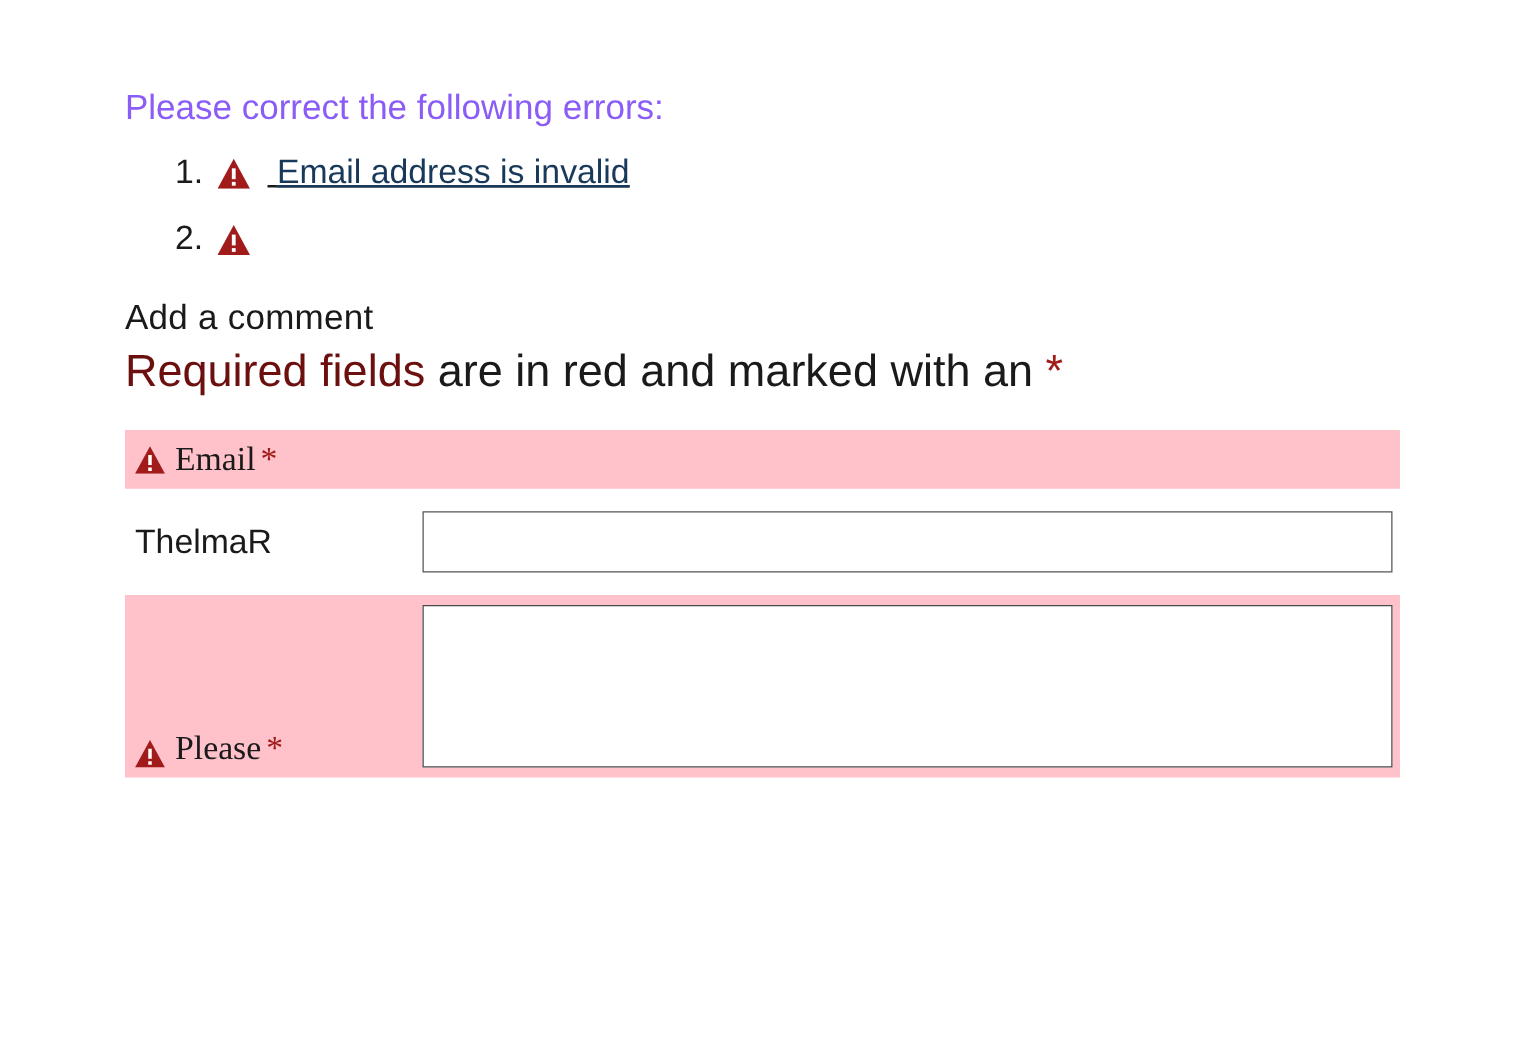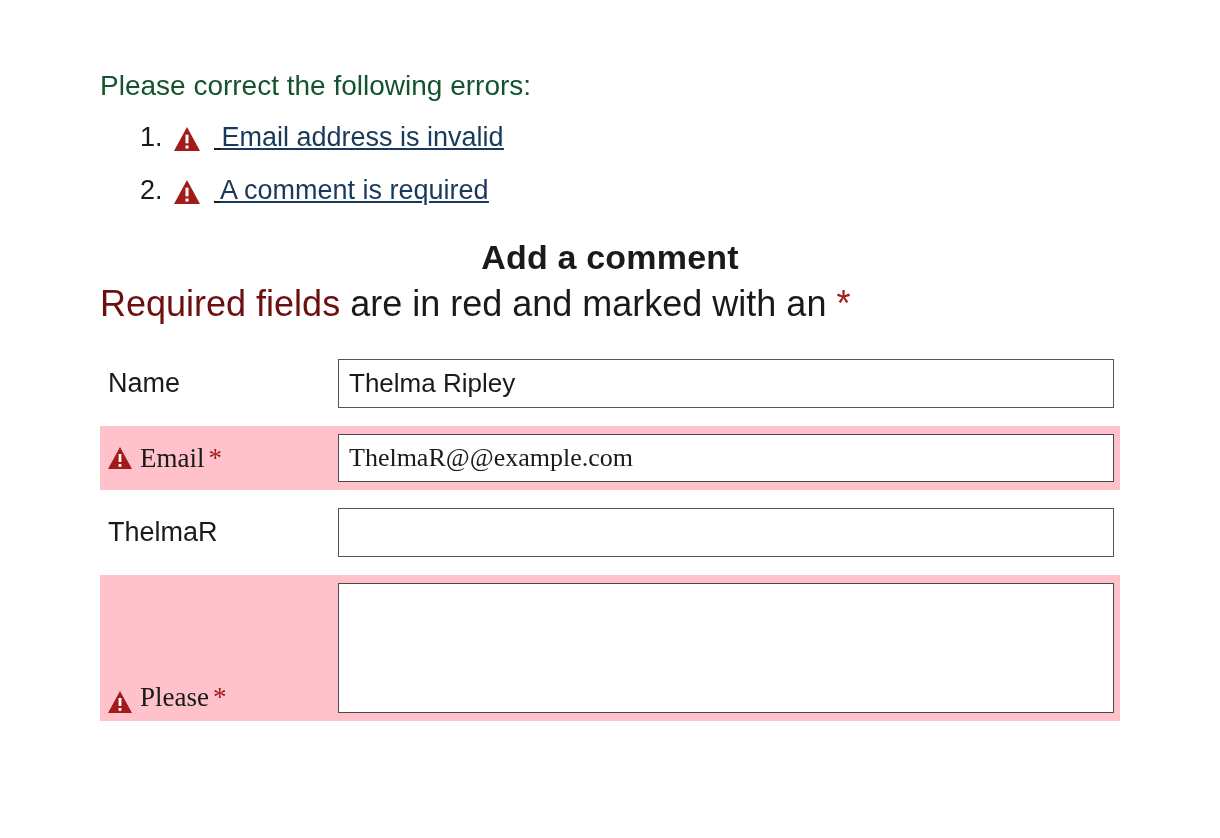--- a/index.html
+++ b/index.html
@@ -9,21 +9,21 @@
     font-family: "Segoe UI", "Helvetica Neue", Arial, sans-serif;
     color: #1a1a1a;
     width: 1220px;
   }
   .page {
     padding: 70px 100px 60px 100px;
     width: 1020px;
   }
   .errors-title {
     font-size: 28px;
-    color: #14532d;
+    color: #8b5cf6;
     margin: 0 0 18px 0;
     font-weight: 400;
   }
   ol.errors {
     list-style: decimal;
     padding-left: 70px;
     margin: 0 0 28px 0;
     text-decoration: underline;
   }
   ol.errors li {
@@ -36,25 +36,24 @@
     display: inline-block;
     vertical-align: middle;
     margin-right: 14px;
     margin-left: 4px;
   }
   ol.errors li a {
     color: #18395a;
     text-decoration: underline;
   }
   h2.section-heading {
-    font-size: 34px;
-    font-weight: 700;
+    font-size: 28px;
+    font-weight: 400;
     margin: 30px 0 6px 0;
     letter-spacing: 0.2px;
-    text-align: center;
   }
   .required-note {
     font-size: 36px;
     margin: 0 0 26px 0;
     color: #1a1a1a;
   }
   .required-note .req {
     color: #6b0f0f;
   }
   .required-note .star {
@@ -135,53 +134,41 @@
       <a href="#">Email address is invalid</a>
     </li>
     <li>
       <span class="warn">
         <svg class="warn-svg" width="26" height="24" viewBox="0 0 24 22">
             <path d="M12 0 L24 22 L0 22 Z" fill="#a11b1b"></path>
             <rect x="10.6" y="7" width="2.8" height="8" fill="#fff"></rect>
             <rect x="10.6" y="17" width="2.8" height="2.8" fill="#fff"></rect>
           </svg>
       </span>
-      <a href="#">A comment is required</a>
     </li>
   </ol>
 
   <h2 class="section-heading">Add a comment</h2>
 
   <p class="required-note">
     <span class="req">Required fields</span><span> are in red and marked with an </span><span class="star">*</span>
   </p>
 
-  <div class="form-row">
-    <div class="label-cell">
-      <span>Name</span>
-    </div>
-    <div class="input-cell">
-      <input type="text" class="text" value="Thelma Ripley" style="">
-    </div>
-  </div>
 
   <div class="form-row error">
     <div class="label-cell">
       <span class="warn">
         <svg class="warn-svg" width="24" height="22" viewBox="0 0 24 22">
             <path d="M12 0 L24 22 L0 22 Z" fill="#a11b1b"></path>
             <rect x="10.6" y="7" width="2.8" height="8" fill="#fff"></rect>
             <rect x="10.6" y="17" width="2.8" height="2.8" fill="#fff"></rect>
           </svg>
       </span>
       <span>Email </span>
         <span class="star">*</span>
-    </div>
-    <div class="input-cell">
-      <input type="text" class="text" value="ThelmaR@@example.com" style="">
     </div>
   </div>
 
   <div class="form-row">
     <div class="label-cell">
       <span>ThelmaR</span>
     </div>
     <div class="input-cell">
       <input type="text" class="text" value="" style="">
     </div>

